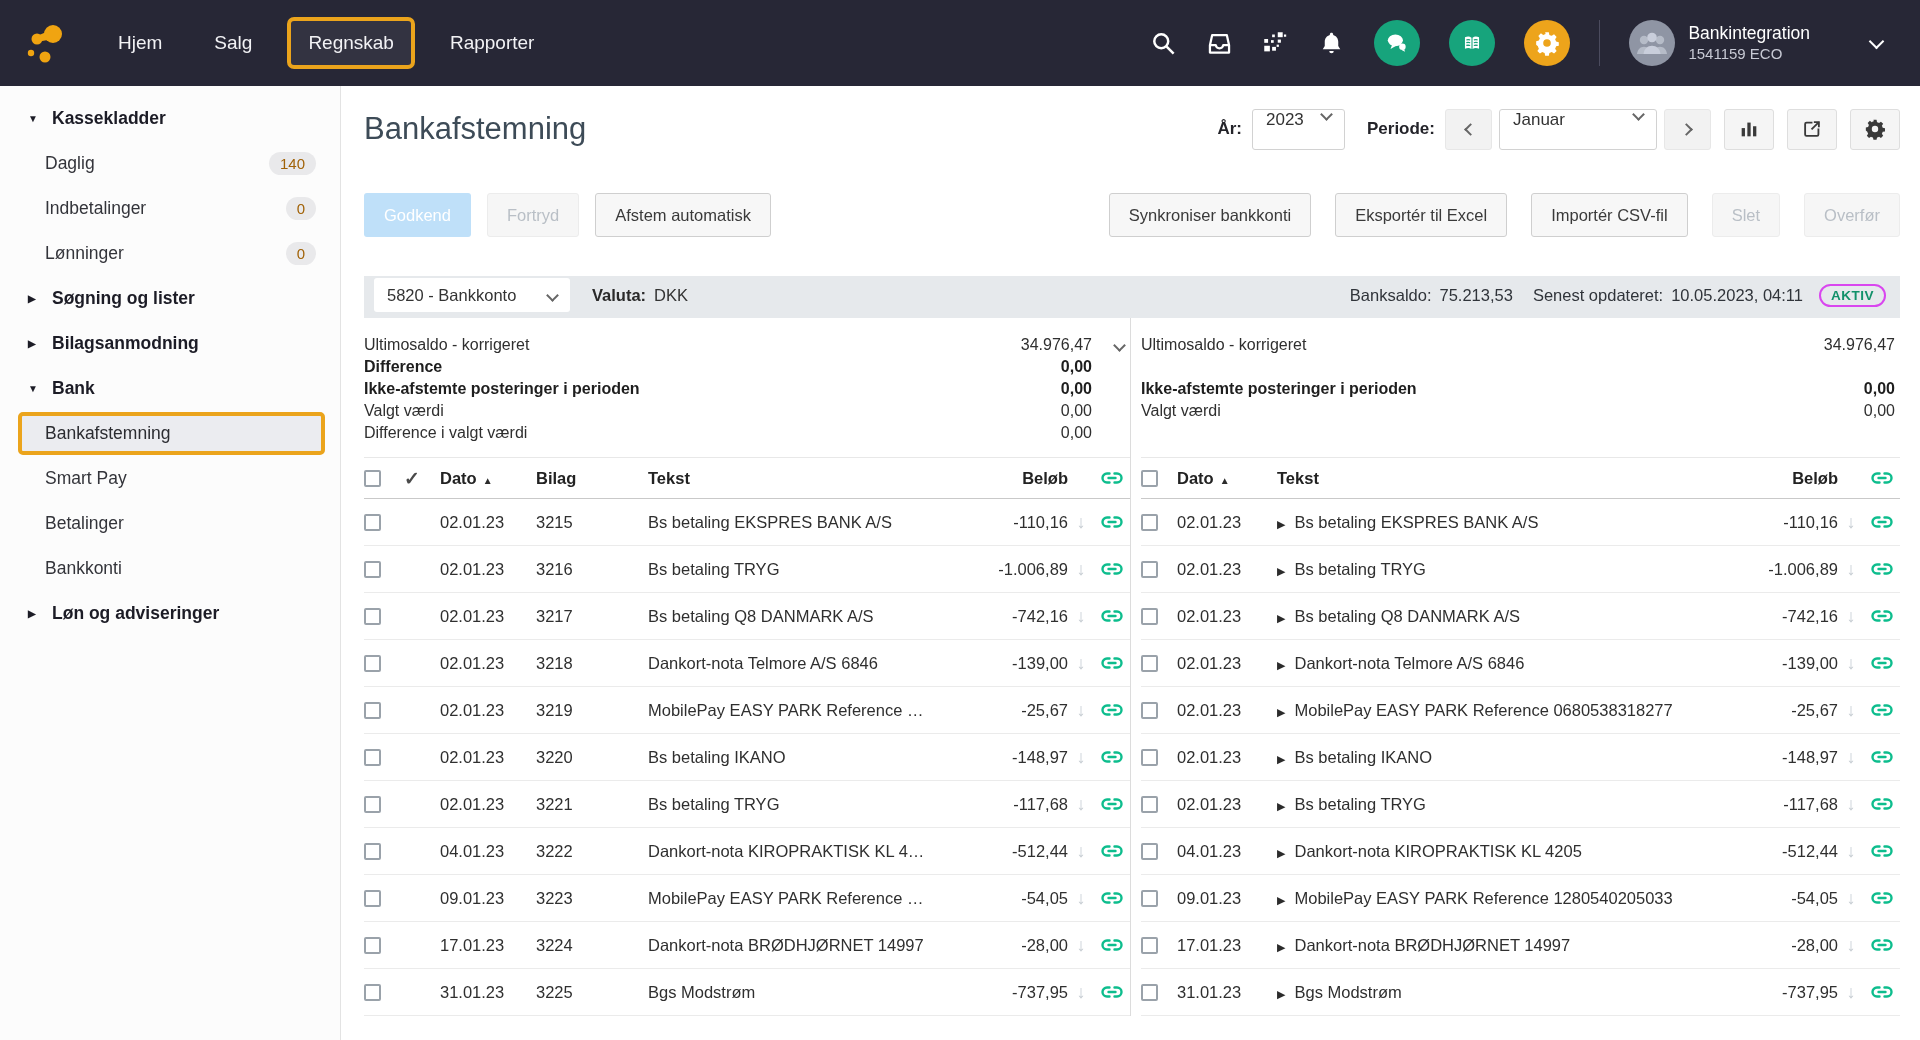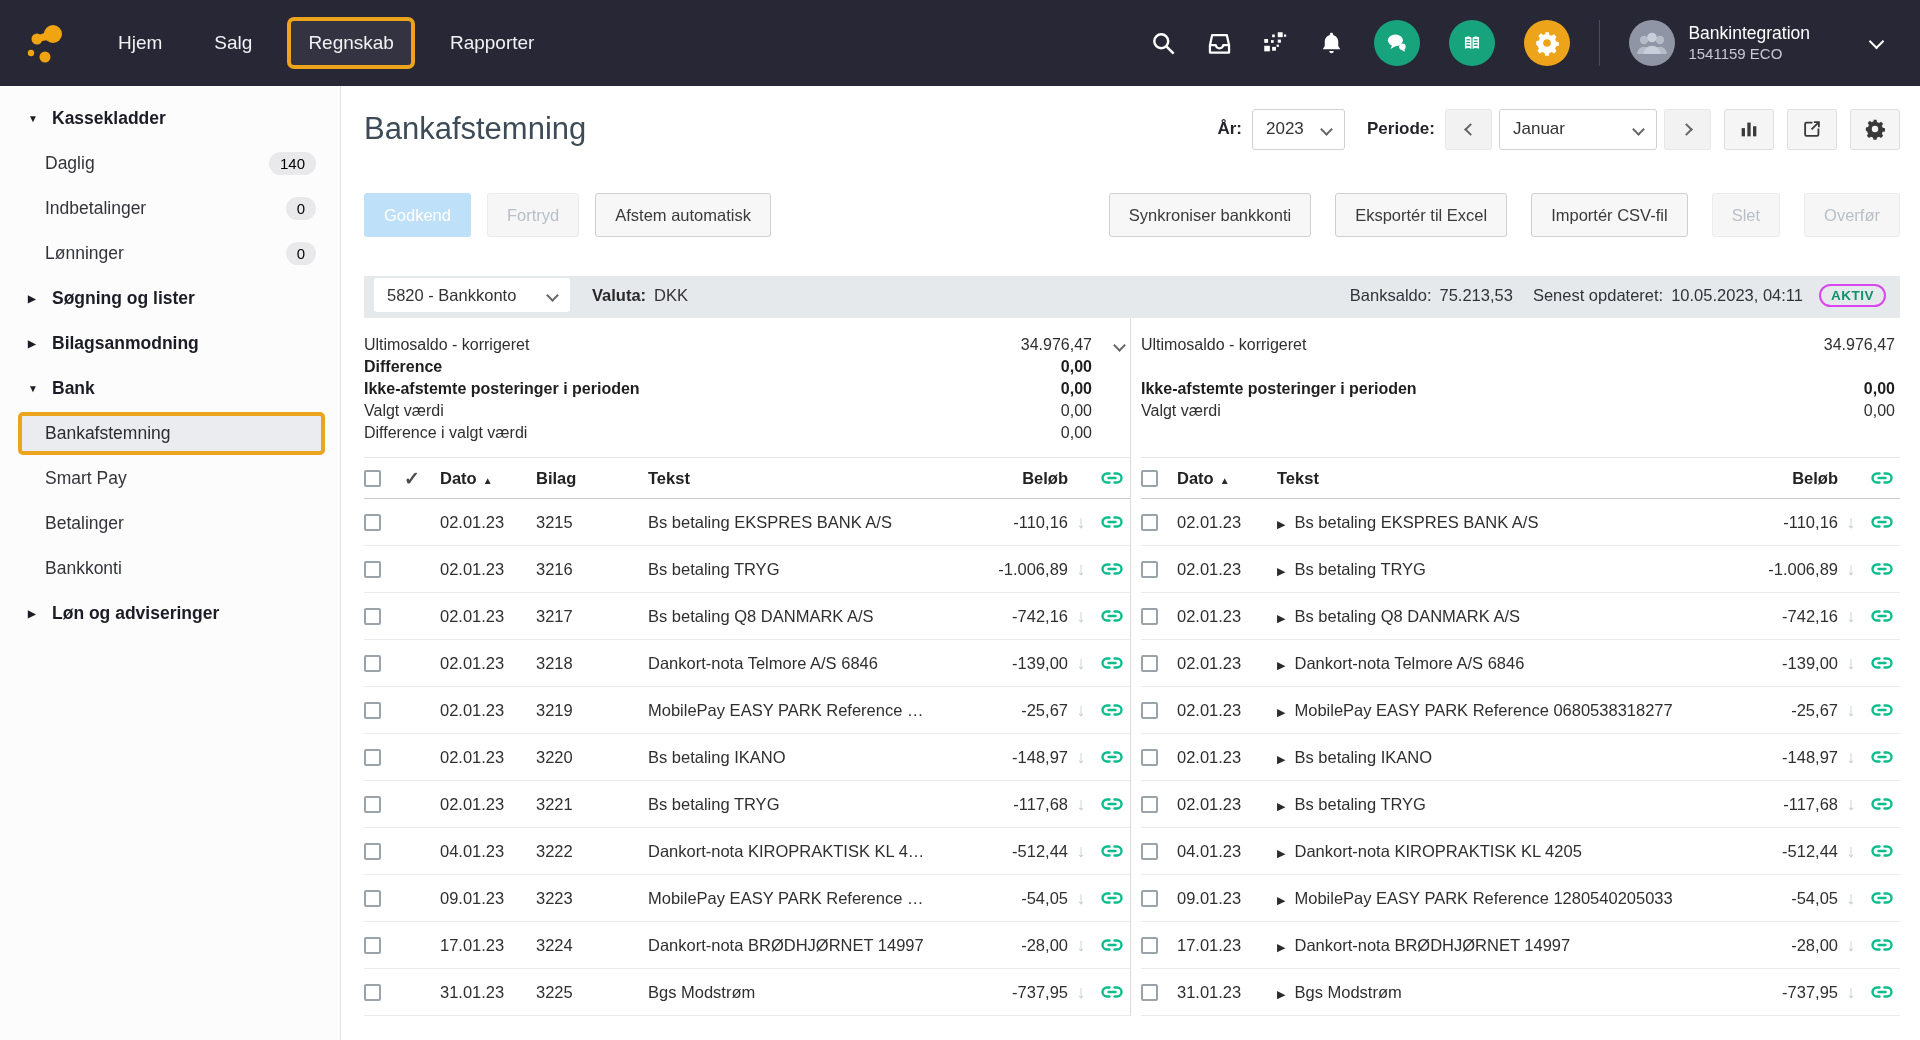--- a/index.html
+++ b/index.html
@@ -26,30 +26,30 @@
   .chev { display:inline-block; width:9px; height:9px; border-right:2px solid #666; border-bottom:2px solid #666; transform:rotate(45deg); }
   .chev.white { border-color:#fff; width:11px; height:11px; margin-left:32px; margin-top:-4px; }
 
   
   .sidebar { position:absolute; left:0; top:86px; width:341px; height:954px;
     background:#fcfcfc; border-right:1px solid #e3e3e3; padding-top:10px; }
   .side-row { height:45px; display:flex; align-items:center; cursor:pointer; }
   .side-section { padding-left:28px; font-weight:bold; font-size:17.5px; color:#1c1c26; gap:9px; }
   .side-tri { font-size:10px; width:15px; color:#1c1c26; }
   .side-item { padding-left:45px; padding-right:24px; font-size:17.5px; color:#33343a; justify-content:space-between; }
-  .badge { background:#e9e9eb; border-radius:13px; padding:3px 11px; font-size:15px; color:#000000; }
+  .badge { background:#e9e9eb; border-radius:13px; padding:3px 11px; font-size:15px; color:#a16207; }
   .annotated-side { margin:1px 15px 1px 18px; border:4px solid #eba41c; border-radius:5px; background:#ebecf0; height:43px; display:flex; align-items:center; padding-left:23px; font-size:17.5px; color:#2b2c31; cursor:pointer; }
 
   
   .main { margin-left:341px; padding:0 20px 0 23px; }
   .page-head { display:flex; align-items:center; margin-top:18px; height:50px; }
   .page-title { font-size:31px; color:#3d4b57; font-weight:400; }
   .controls { margin-left:auto; display:flex; align-items:center; }
   .ctrl-label { font-weight:bold; font-size:17px; color:#24242a; margin-right:10px; }
-  .select { background:#fff; border:1px solid #d2d2d2; border-radius:3px; height:41px; display:flex; align-items:center; justify-content:space-between; padding:0 13px; font-size:17px; color:#333; cursor:pointer; }
+  .select { background:#fff; border:1px solid #d2d2d2; border-radius:3px; height:41px; display:flex; align-items:flex-start; justify-content:space-between; padding:0 13px; font-size:17px; color:#333; cursor:pointer; }
   .sel-year { width:93px; margin-right:22px; }
   .sel-period { width:158px; margin:0 7px; }
   .nav-btn { width:47px; height:41px; background:#f2f2f2; border:1px solid #e7e7e7; border-radius:3px; display:flex; align-items:center; justify-content:center; cursor:pointer; }
   .icon-btn { width:50px; height:41px; background:#f5f5f5; border:1px solid #dedede; border-radius:3px; display:flex; align-items:center; justify-content:center; margin-left:13px; cursor:pointer; color:#3a3a3a; }
   .icon-btn:first-of-type { margin-left:26px; }
   .chev.left  { transform:rotate(135deg); margin-left:3px; }
   .chev.right { transform:rotate(-45deg); margin-right:3px; }
 
   
   .toolbar { margin-top:39px; display:flex; gap:16px; }

